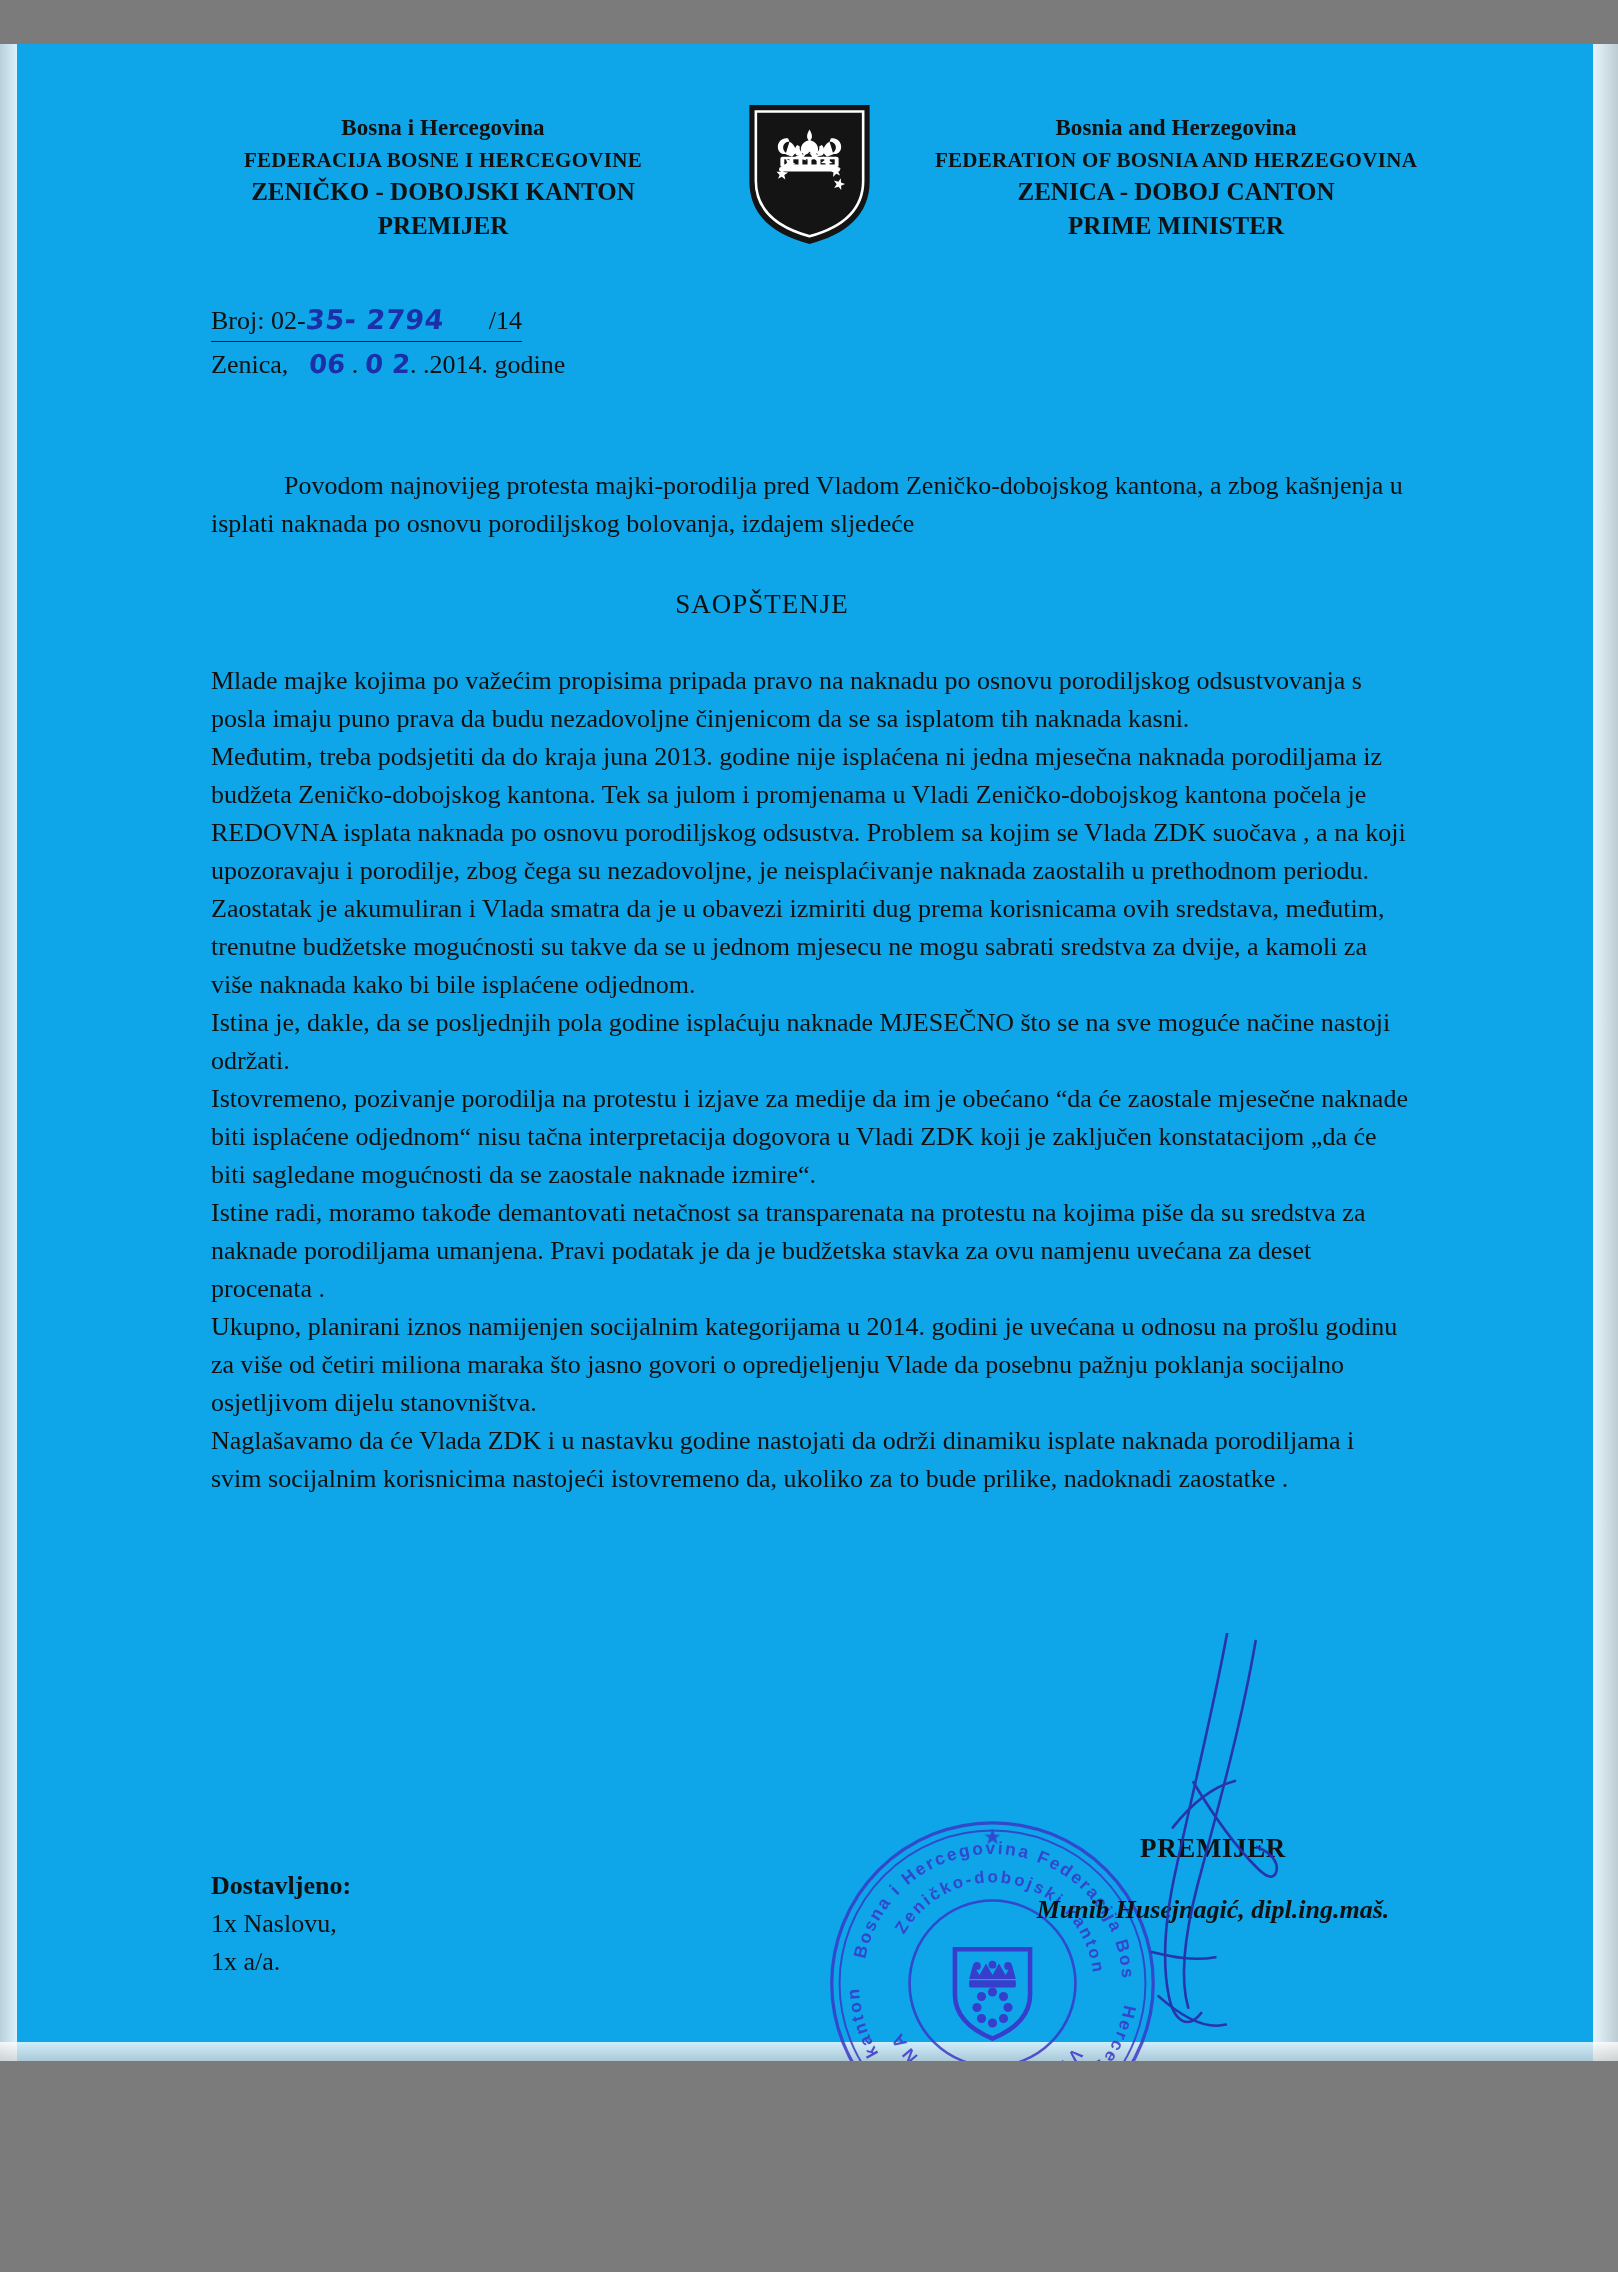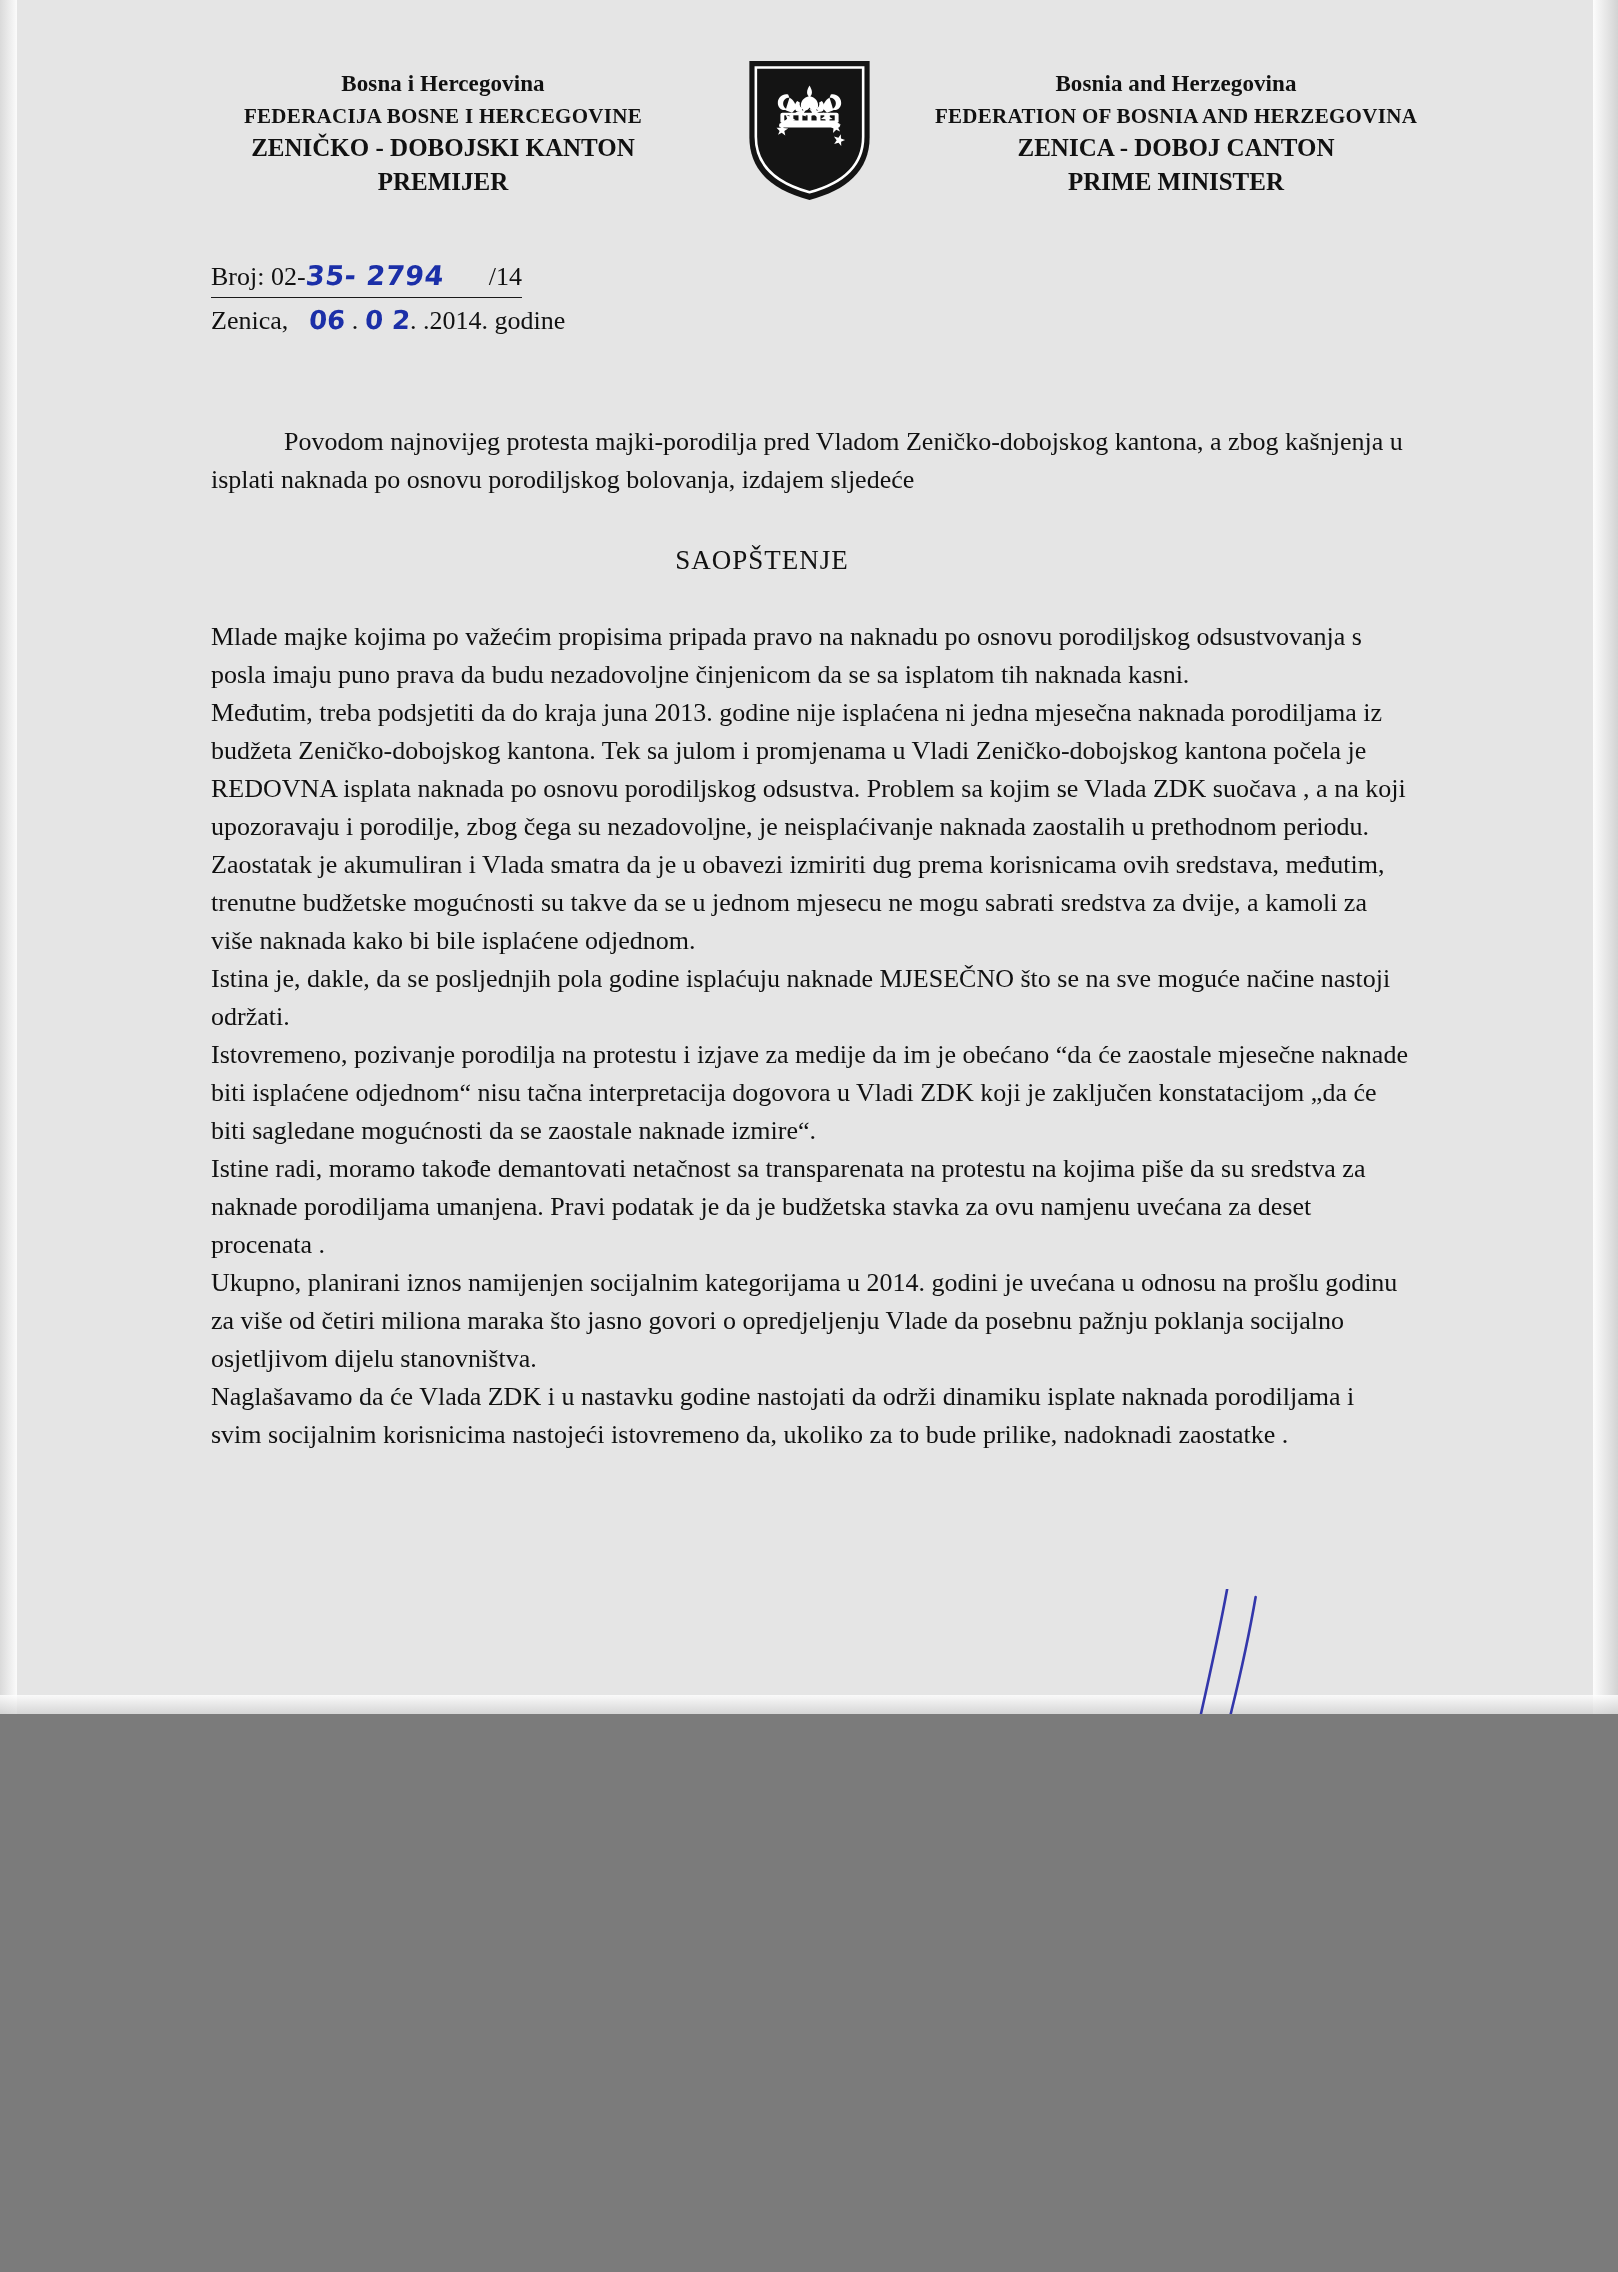--- a/index.html
+++ b/index.html
@@ -3,25 +3,26 @@
 <meta charset="utf-8">
 <style>
   html, body {
     margin: 0;
     padding: 0;
     background: #7b7b7b;
   }
   .page {
     position: relative;
     width: 1619px;
-    height: 1714px;
-    background: #e5e5e5;
+    height: 2017px;
+    background: #0ea5e9;
     overflow: hidden;
     font-family: "Liberation Serif", "DejaVu Serif", serif;
     color: #111111;
+    margin-top: 44px;
   }
   
   .scan-edge-left {
     position: absolute; left: 0; top: 0; width: 17px; height: 2273px;
     background: linear-gradient(to right, #d8d8d8, #ffffff);
     opacity: .85;
   }
   .scan-edge-right {
     position: absolute; right: 0; top: 0; width: 26px; height: 2273px;
     background: linear-gradient(to left, #cfcfcf, #ffffff);

